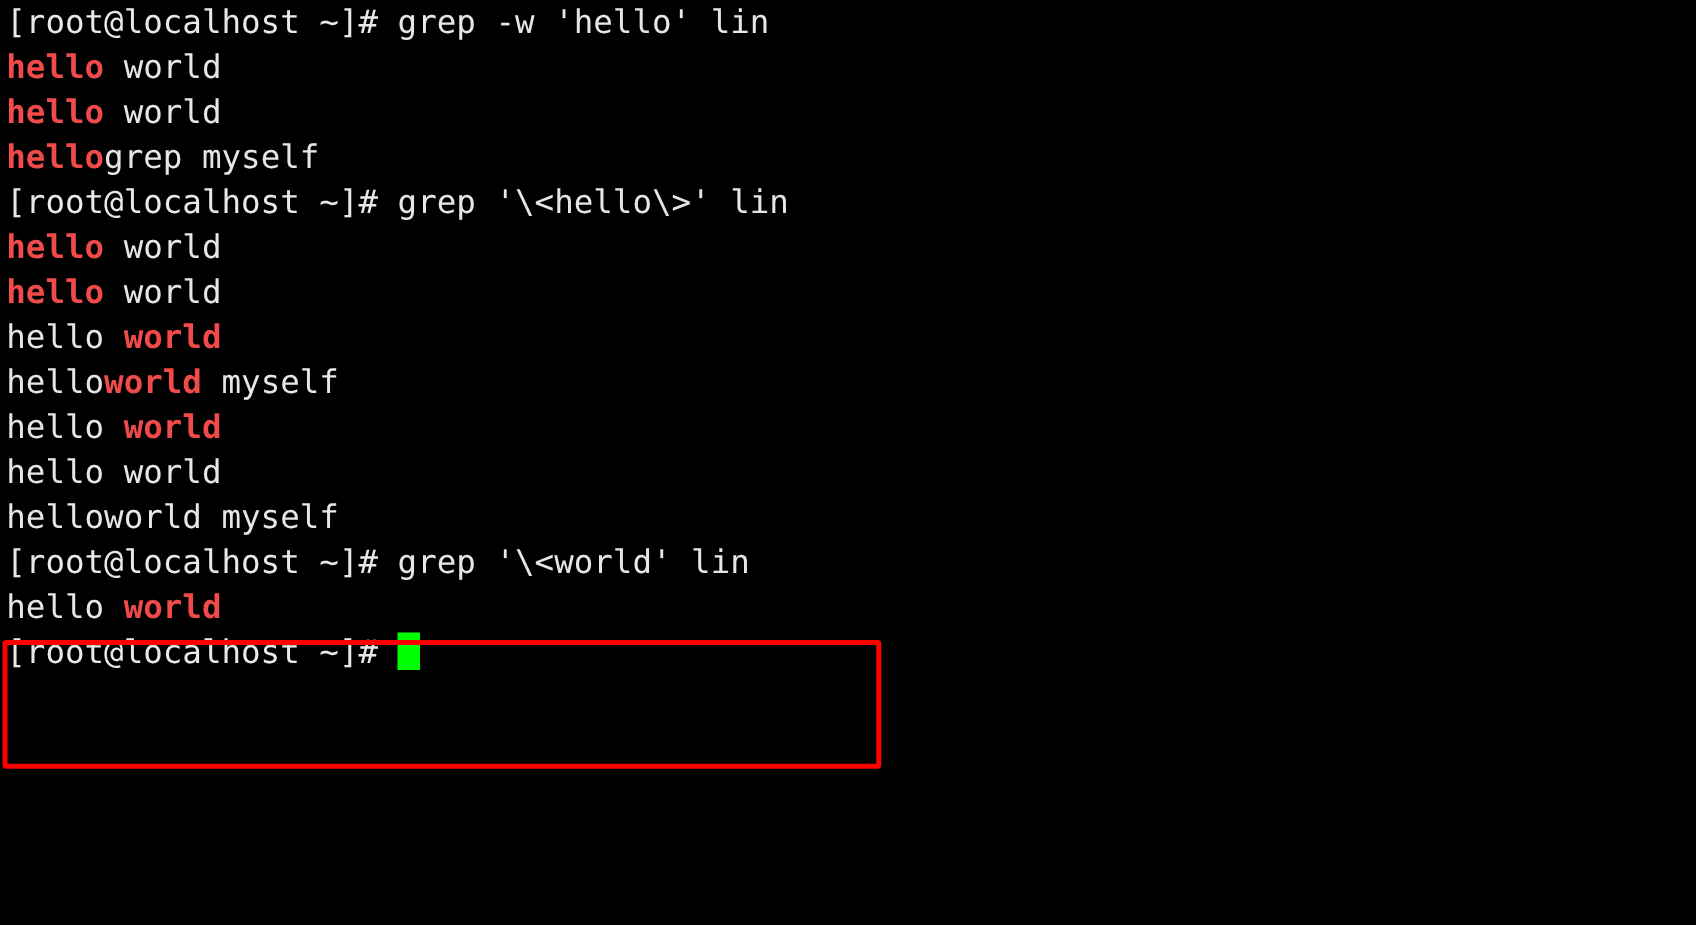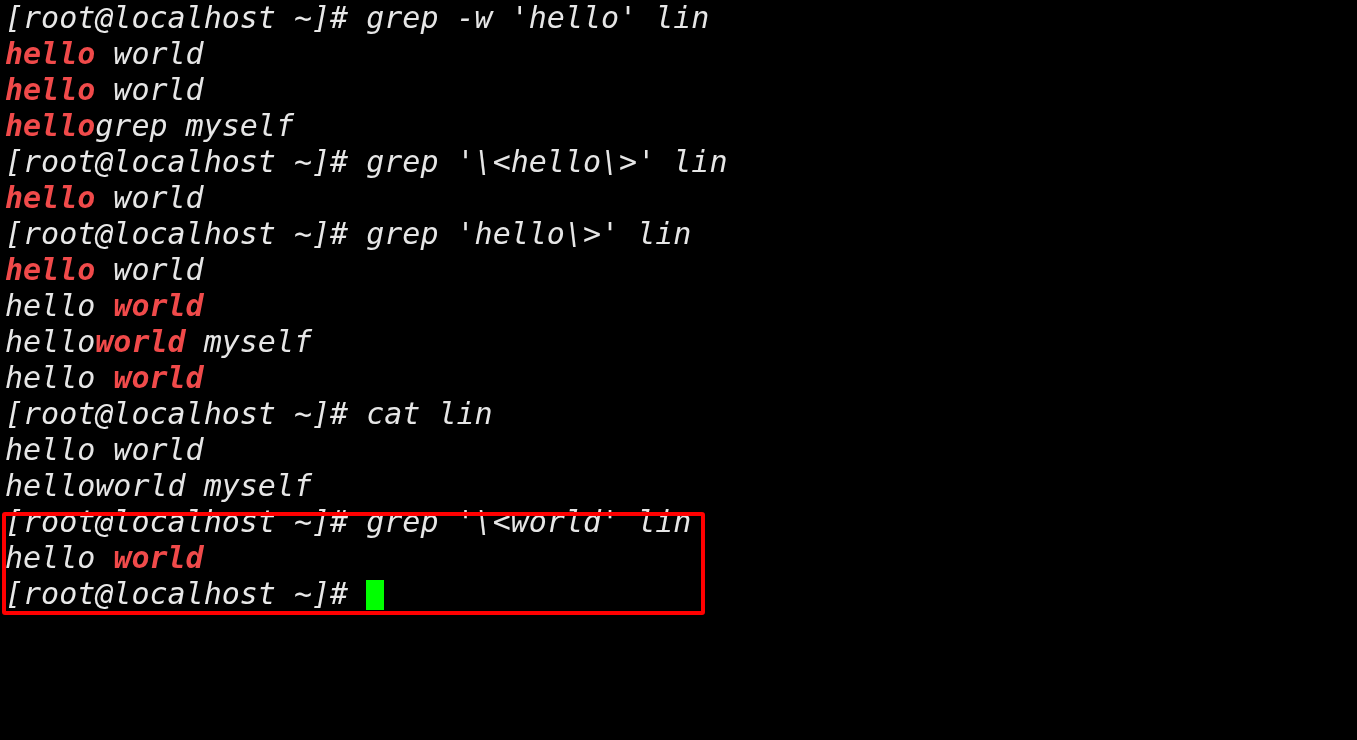--- a/index.html
+++ b/index.html
@@ -20,25 +20,24 @@
     height: 740px;
     background: #000000;
     padding: 0;
     box-sizing: border-box;
   }
   .term-line {
     position: relative;
     height: 36px;
     line-height: 36px;
     padding-left: 5px;
-    font-size: 30px;
+    font-size: 26px;
     letter-spacing: 0px;
     white-space: pre;
     color: #e6e6e6;
-    font-style: italic;
   }
   .seg {
     white-space: pre;
   }
   .seg.prompt {
     color: #e8e8e8;
   }
   .seg.plain {
     color: #e6e6e6;
   }
@@ -65,26 +64,24 @@
 <body>
 
 <div id="terminal">
   <div id="terminal-output">
       <div class="term-line"><span class="seg prompt">[root@localhost ~]# </span><span class="seg plain">grep -w 'hello' lin</span></div>
       <div class="term-line"><span class="seg match">hello</span><span class="seg plain"> world</span></div>
       <div class="term-line"><span class="seg match">hello</span><span class="seg plain"> world</span></div>
       <div class="term-line"><span class="seg match">hello</span><span class="seg plain">grep myself</span></div>
       <div class="term-line"><span class="seg prompt">[root@localhost ~]# </span><span class="seg plain">grep '\&lt;hello\&gt;' lin</span></div>
       <div class="term-line"><span class="seg match">hello</span><span class="seg plain"> world</span></div>
-      <div class="term-line"><span class="seg prompt">[root@localhost ~]# </span><span class="seg plain">grep 'hello\&gt;' lin</span></div>
       <div class="term-line"><span class="seg match">hello</span><span class="seg plain"> world</span></div>
       <div class="term-line"><span class="seg plain">hello </span><span class="seg match">world</span></div>
       <div class="term-line"><span class="seg plain">hello</span><span class="seg match">world</span><span class="seg plain"> myself</span></div>
       <div class="term-line"><span class="seg plain">hello </span><span class="seg match">world</span></div>
-      <div class="term-line"><span class="seg prompt">[root@localhost ~]# </span><span class="seg plain">cat lin</span></div>
       <div class="term-line"><span class="seg plain">hello world</span></div>
       <div class="term-line"><span class="seg plain">helloworld myself</span></div>
       <div class="term-line"><span class="seg prompt">[root@localhost ~]# </span><span class="seg plain">grep '\&lt;world' lin</span></div>
       <div class="term-line"><span class="seg plain">hello </span><span class="seg match">world</span></div>
       <div class="term-line"><span class="seg prompt">[root@localhost ~]# </span><span class="cursor-block" style="background: rgb(0, 255, 0);"></span></div>
     </div>
   <div id="highlight-box" style="left: 2px; top: 512px; width: 703px; height: 103px; border-color: rgb(255, 0, 0); border-width: 4px;"></div>
 </div>
 
 </body></html>

